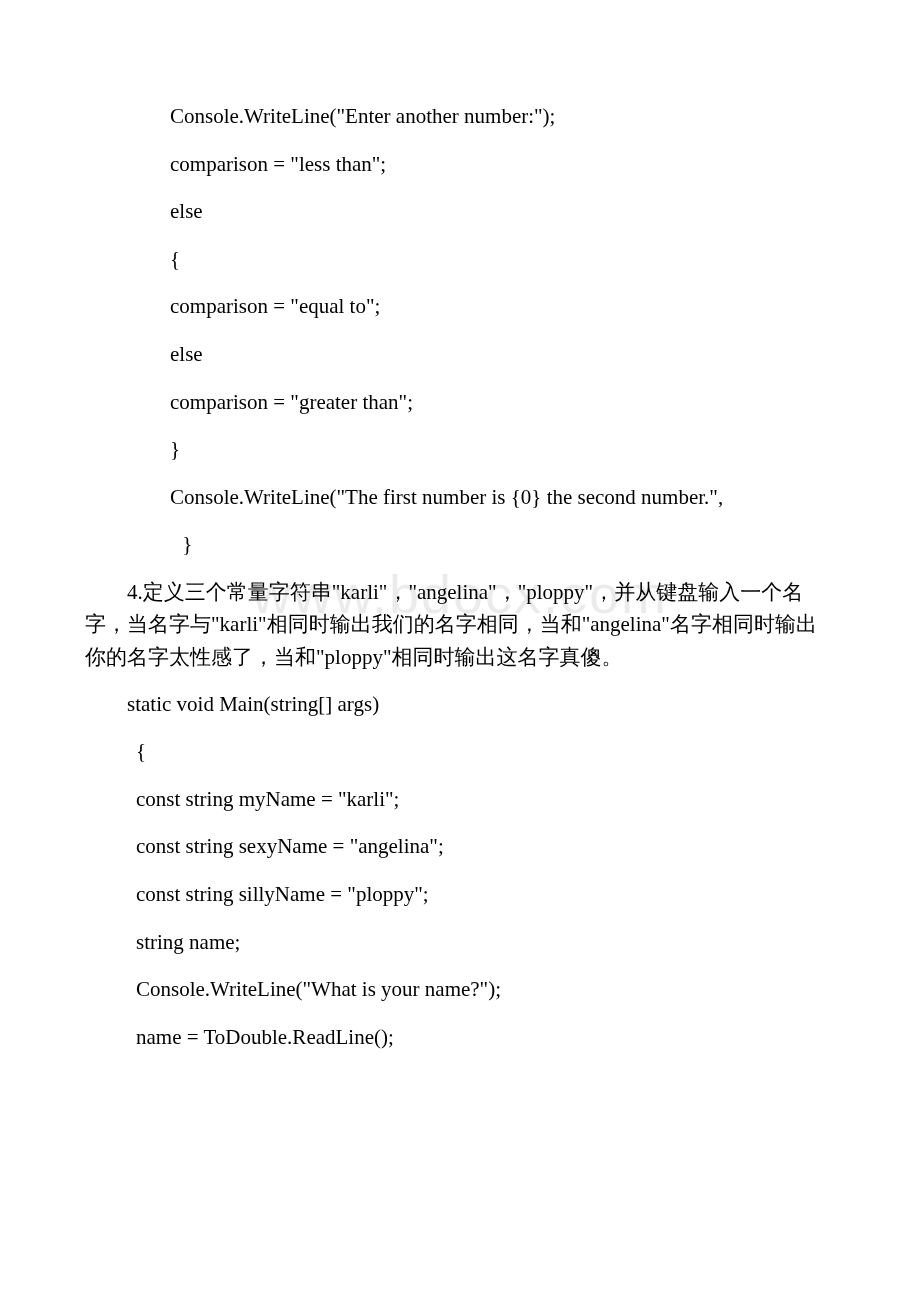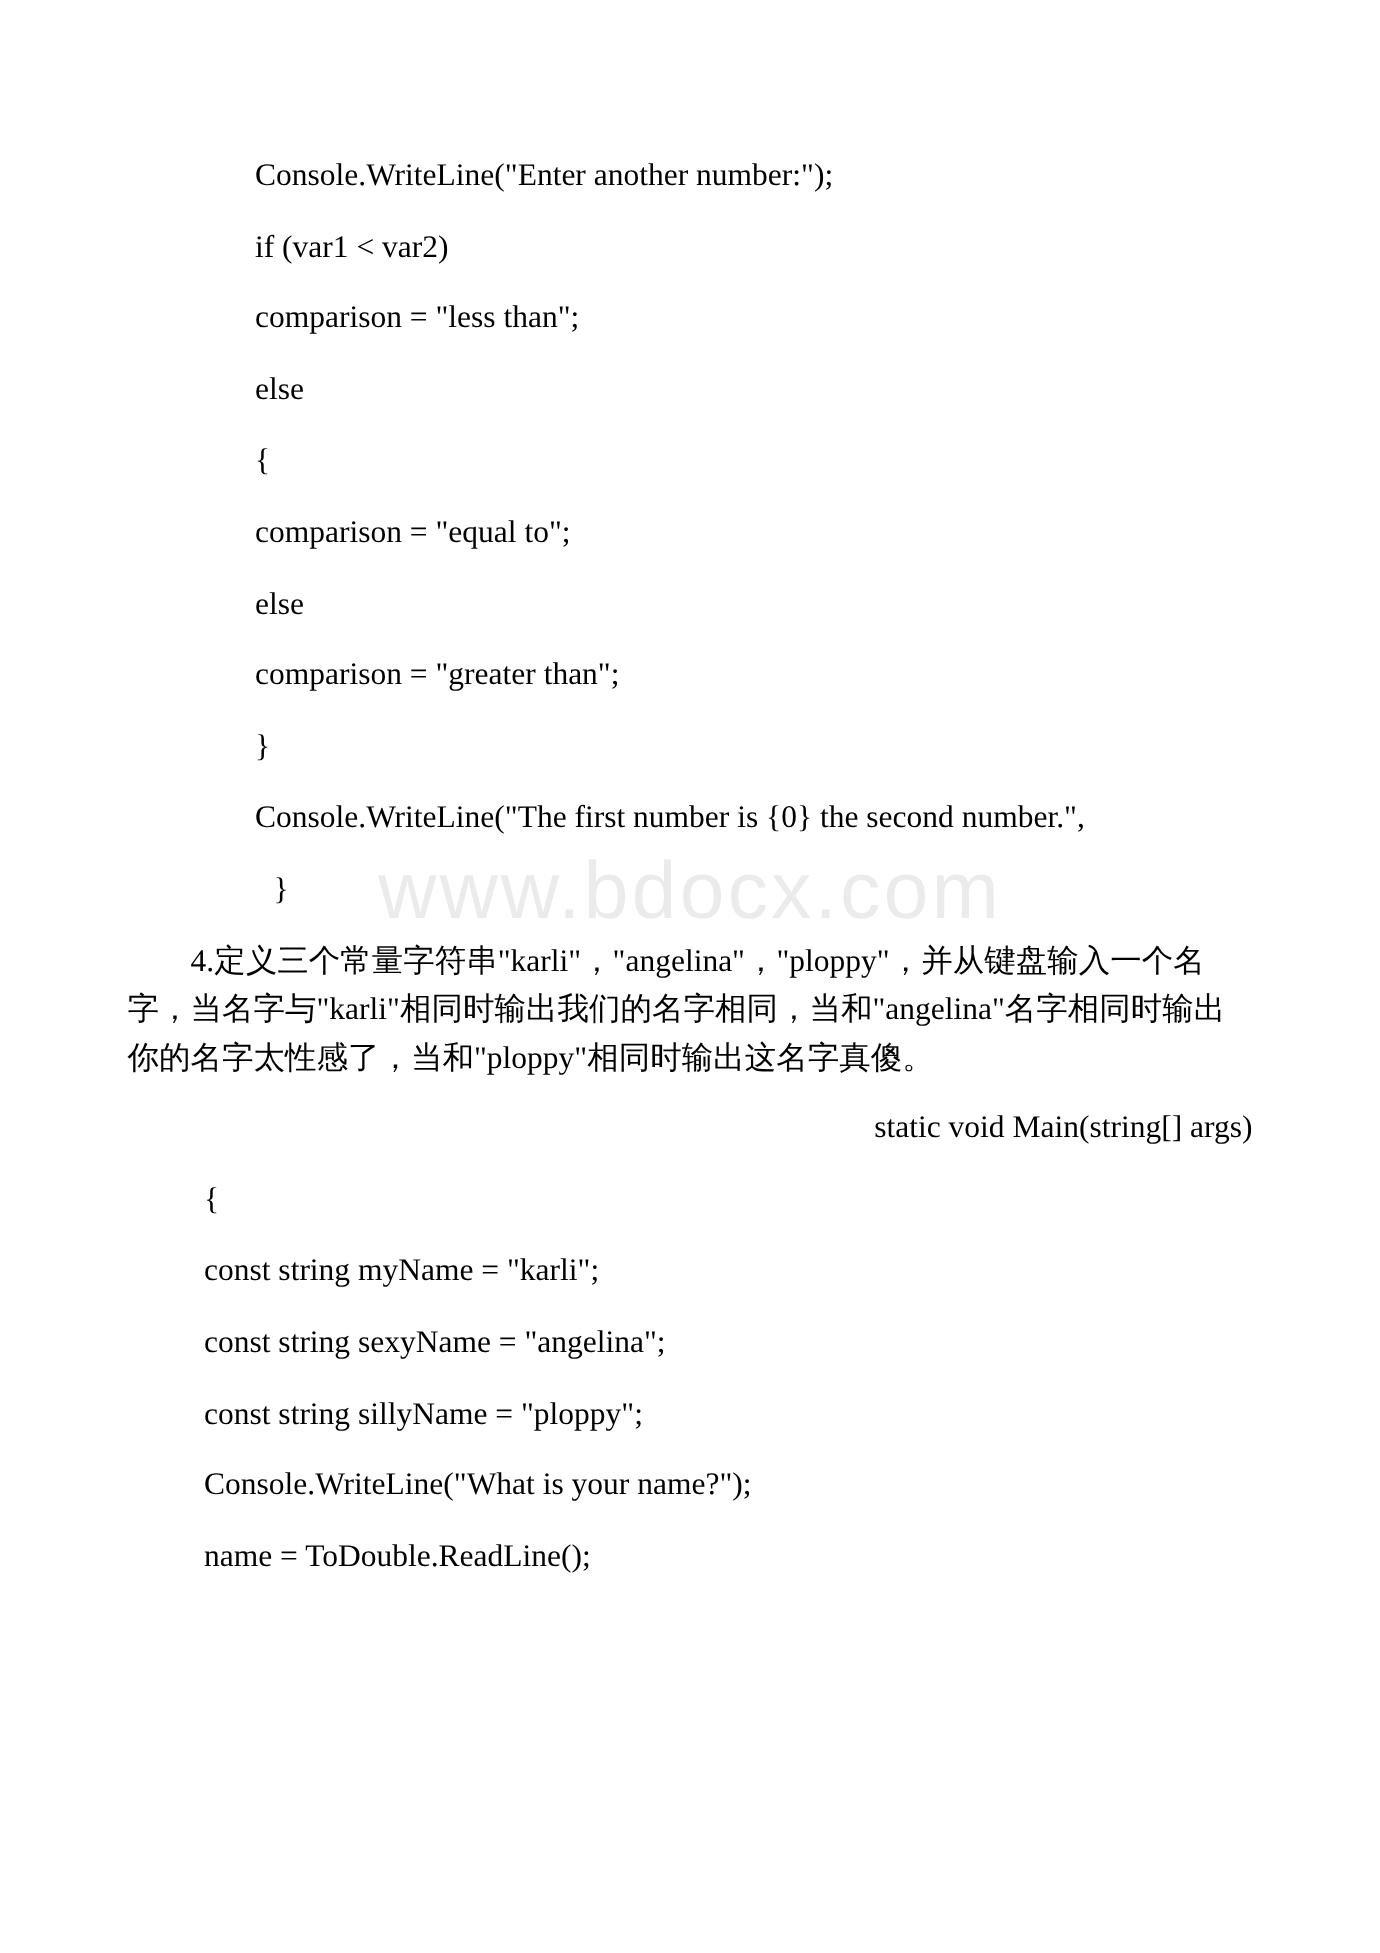--- a/index.html
+++ b/index.html
@@ -33,21 +33,20 @@
   }
   .para-first {
     text-indent: 42px;
   }
   .method-line {
     font-size: 21px;
     line-height: 1.6;
     padding-left: 42px;
     margin-bottom: 14px;
     color: #000;
-    text-align: right;
   }
   .code-line2 {
     font-size: 21px;
     line-height: 1.6;
     padding-left: 51px;
     margin-bottom: 14px;
     color: #000;
   }
   .watermark {
     position: absolute;
@@ -69,34 +68,34 @@
   }
 </style>
 </head>
 <body>
 
 <div class="watermark">www.bdocx.com</div>
 
 <div class="content layer">
 
   <div class="code-line">Console.WriteLine("Enter another number:");</div>
-  <div class="code-line">if (var1 &lt; var2)</div>
   <div class="code-line">comparison = "less than";</div>
   <div class="code-line">else</div>
   <div class="code-line">{</div>
   <div class="code-line">comparison = "equal to";</div>
   <div class="code-line">else</div>
   <div class="code-line">comparison = "greater than";</div>
   <div class="code-line">}</div>
   <div class="code-line">Console.WriteLine("The first number is {0} the second number.",</div>
   <div class="code-line code-line-minor"> }</div>
 
   <div class="para-line para-first">4.定义三个常量字符串"karli"，"angelina"，"ploppy"，并从键盘输入一个名字，当名字与"karli"相同时输出我们的名字相同，当和"angelina"名字相同时输出你的名字太性感了，当和"ploppy"相同时输出这名字真傻。</div>
 
   <div class="method-line">static void Main(string[] args)</div>
   <div class="code-line2">{</div>
   <div class="code-line2">const string myName = "karli";</div>
   <div class="code-line2">const string sexyName = "angelina";</div>
   <div class="code-line2">const string sillyName = "ploppy";</div>
+  <div class="code-line2">string name;</div>
   <div class="code-line2">Console.WriteLine("What is your name?");</div>
   <div class="code-line2">name = ToDouble.ReadLine();</div>
 
 </div>
 
 </body></html>

